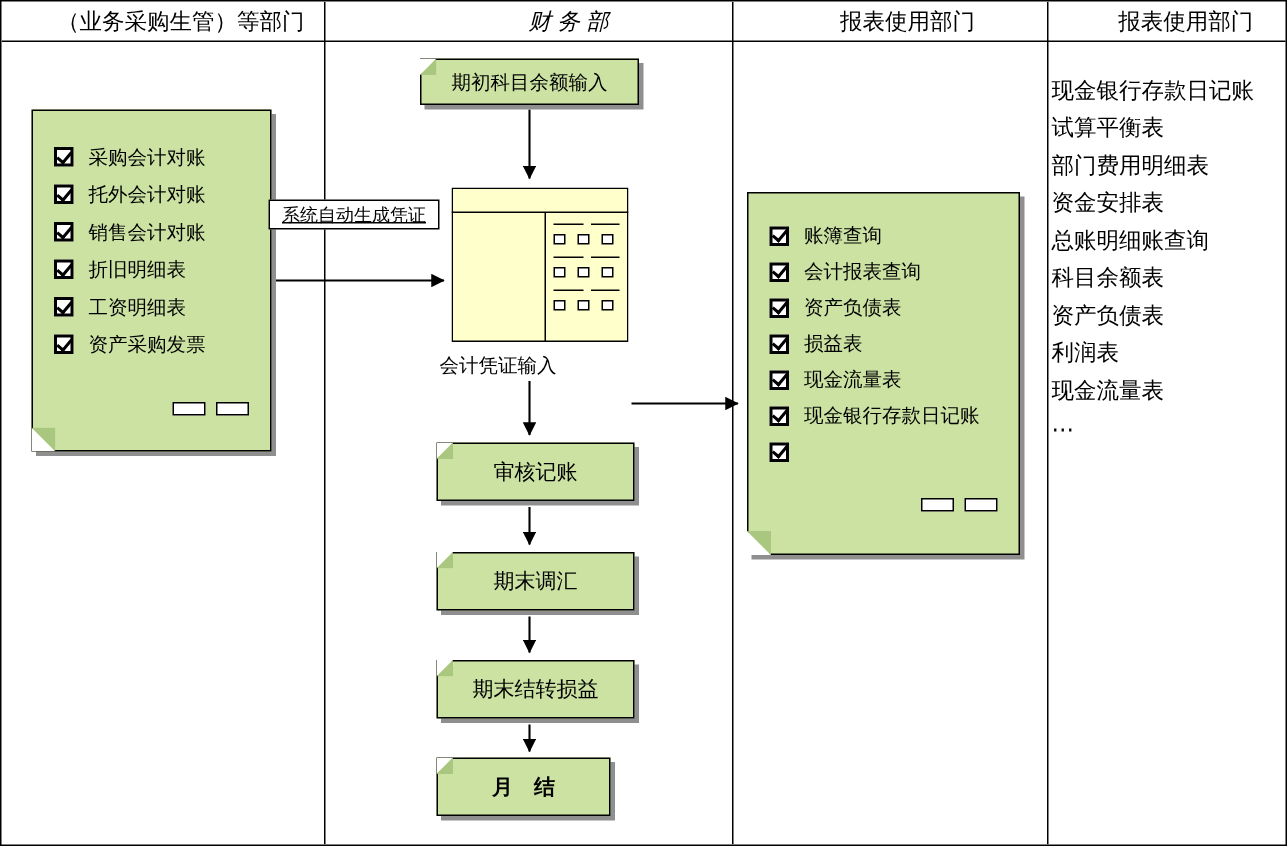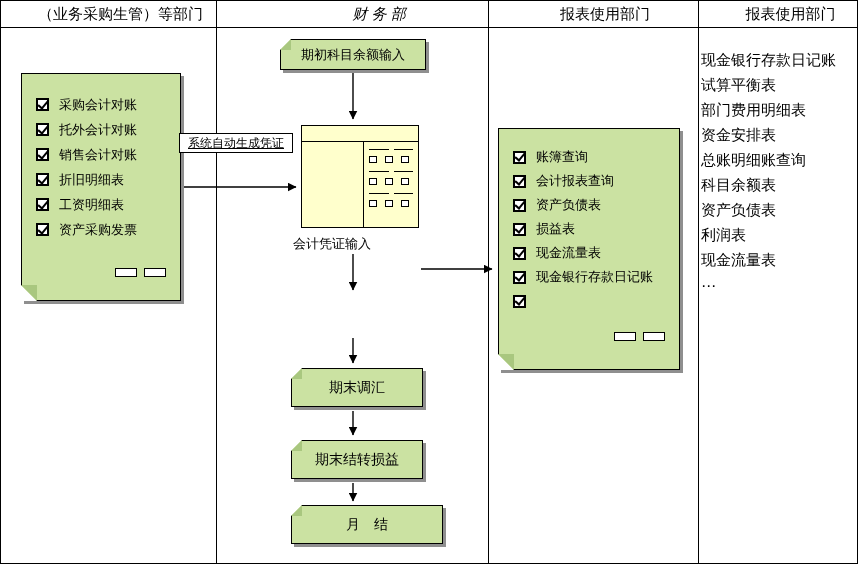--- a/index.html
+++ b/index.html
@@ -130,23 +130,24 @@
       <rect x="100.5" y="53.5" width="7" height="6" fill="#fff" stroke="#000"></rect>
       <line x1="68" y1="68.5" x2="88" y2="68.5" stroke="#000"></line>
       <line x1="93" y1="68.5" x2="112" y2="68.5" stroke="#000"></line>
       <rect x="68.5" y="75.5" width="7" height="6" fill="#fff" stroke="#000"></rect>
       <rect x="84.5" y="75.5" width="7" height="6" fill="#fff" stroke="#000"></rect>
       <rect x="100.5" y="75.5" width="7" height="6" fill="#fff" stroke="#000"></rect>
     </svg>
   </div>
   <div class="plain-label" style="left:292px; top:234px; width:120px;">会计凭证输入</div>
 
+  <div class="note step fold-tl" style="left:290px; top:294px; width:132px; height:39px;">审核记账</div>
   <div class="note step fold-tl" style="left:290px; top:439px; width:132px; height:39px;">期末结转损益</div>
   <div class="note step fold-tl" style="left:290px; top:367px; width:132px; height:39px;">期末调汇</div>
-  <div class="note step fold-tl" style="left:290px; top:504px; width:152px; height:39px;">月　结</div>
+  <div class="note step fold-tl" style="left:290px; top:504px; width:116px; height:39px;font-weight:bold;">月　结</div>
 
   <div class="note fold-bl" style="left:497px; top:127px; width:182px; height:242px;">
     <div class="doc-items c3" style="top:16px;">
 
         <div class="check-row">
           <span class="checkbox"></span>
           <span class="check-label">账簿查询</span>
         </div>
 
         <div class="check-row">

